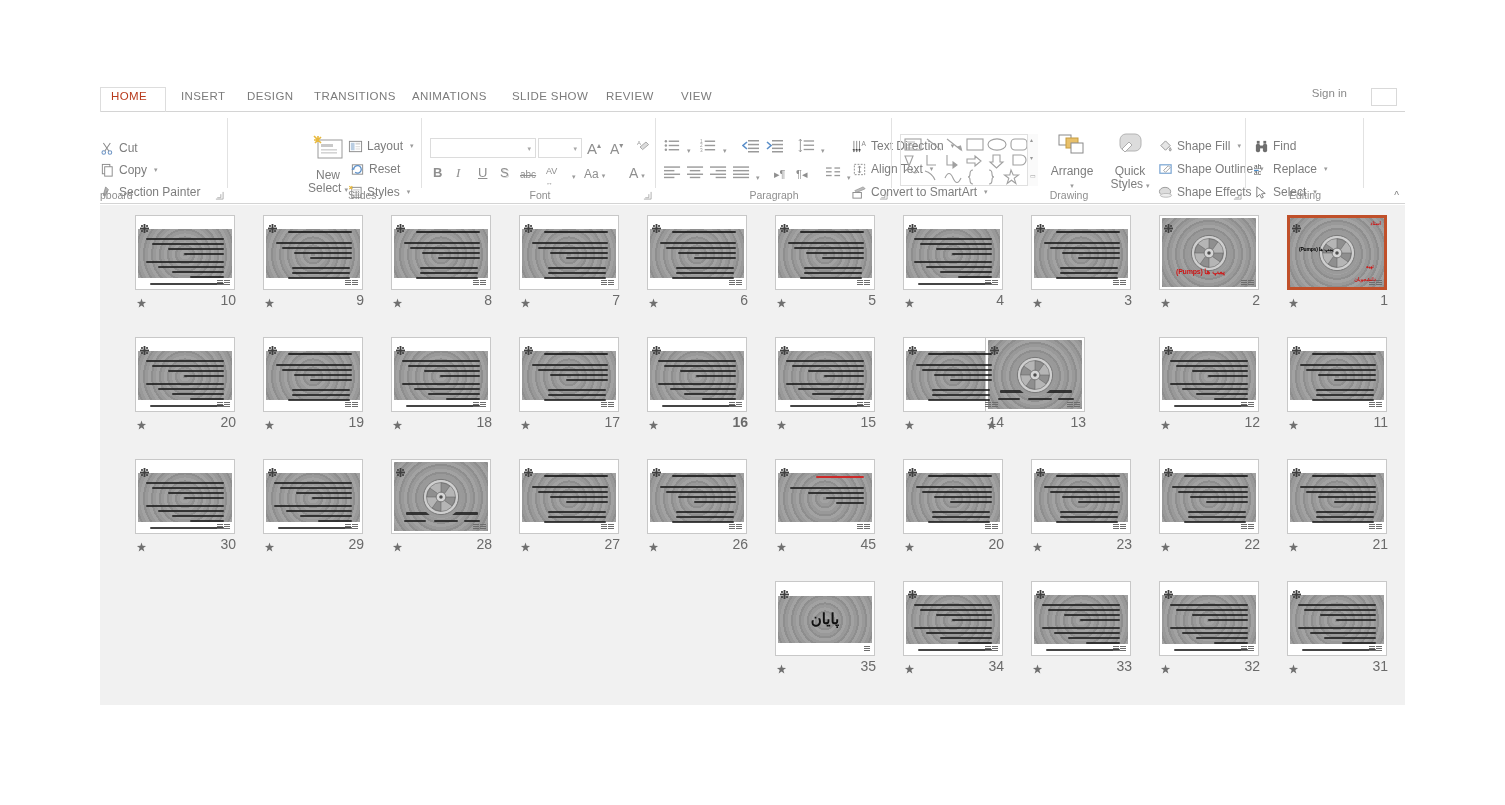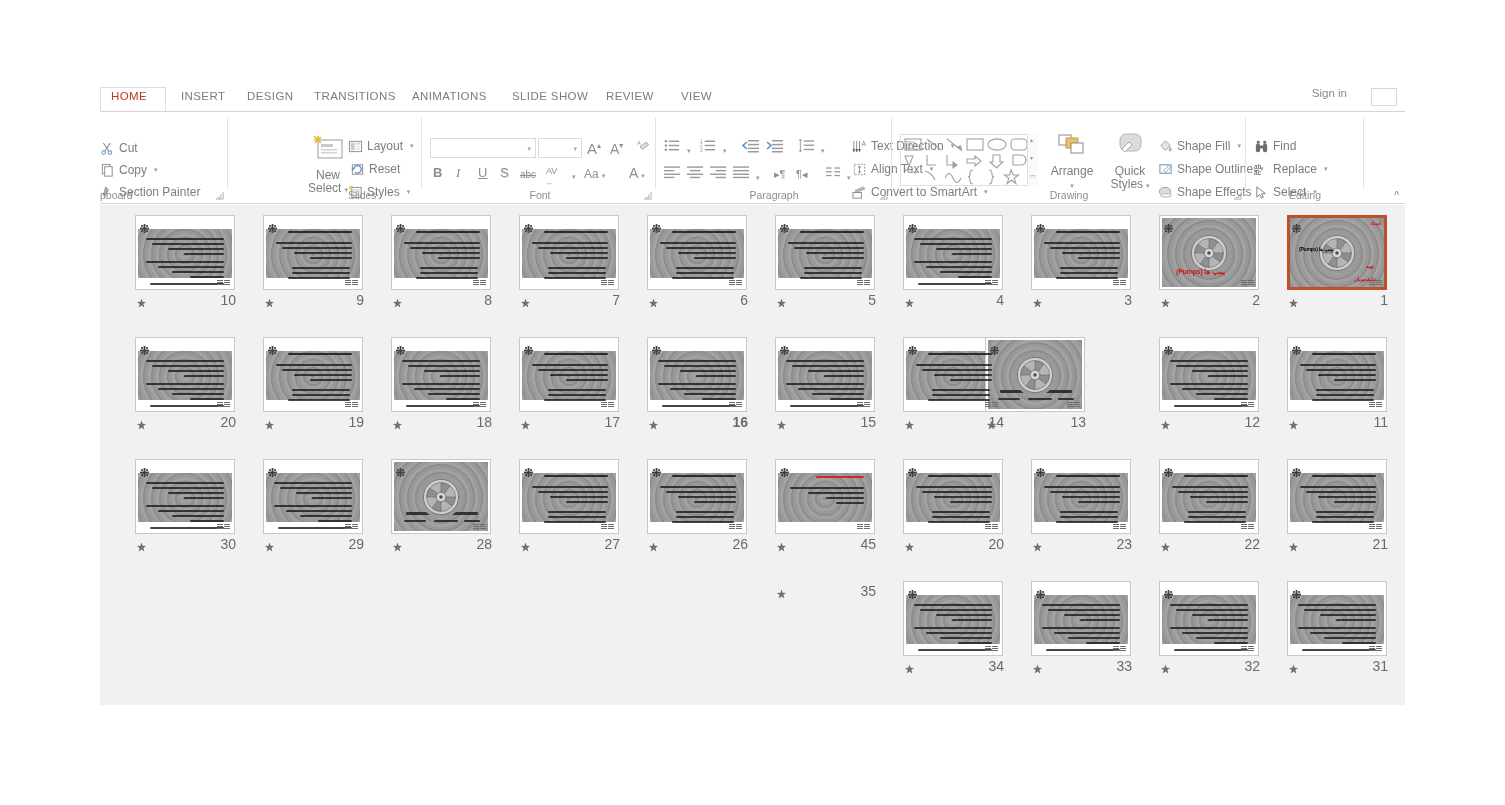--- a/index.html
+++ b/index.html
@@ -1911,20 +1911,40 @@
     <div class="meta">
       <span class="star">
         <svg width="11" height="11" viewBox="0 0 12 12">
               <path d="M6 0.5 L7.2 4.2 L11 4.4 L8 6.6 L9.1 10.4 L6 8.1 L2.9 10.4 L4 6.6 L1 4.4 L4.8 4.2 Z" fill="#6f6f6f"></path>
             </svg>
       </span>
       <span class="num">21</span>
     </div>
       </div>
       <div class="slide-cell" style="left: 670px; top: 376px;">
+        <div class="thumb">
+      <div class="thumb-inner">
+            <div class="band lower"></div>
+            <div class="end-label">پایان</div>
+            <span class="tpl-icon">
+      <svg width="9" height="9" viewBox="0 0 10 10">
+                <g fill="#3f3f3f">
+      <rect x="4" y="0" width="2" height="10"></rect>
+                  <rect x="0" y="4" width="10" height="2"></rect>
+      <rect x="1.2" y="1.2" width="2" height="2"></rect>
+                  <rect x="6.8" y="1.2" width="2" height="2"></rect>
+      <rect x="1.2" y="6.8" width="2" height="2"></rect>
+                  <rect x="6.8" y="6.8" width="2" height="2"></rect>
+                </g>
+              </svg></span>
+            <span class="corner-icons">
+              <i></i>
+            </span>
+          </div>
+    </div>
     <div class="meta">
       <span class="star">
         <svg width="11" height="11" viewBox="0 0 12 12">
               <path d="M6 0.5 L7.2 4.2 L11 4.4 L8 6.6 L9.1 10.4 L6 8.1 L2.9 10.4 L4 6.6 L1 4.4 L4.8 4.2 Z" fill="#6f6f6f"></path>
             </svg>
       </span>
       <span class="num">35</span>
     </div>
       </div>
       <div class="slide-cell" style="left: 798px; top: 376px;">

